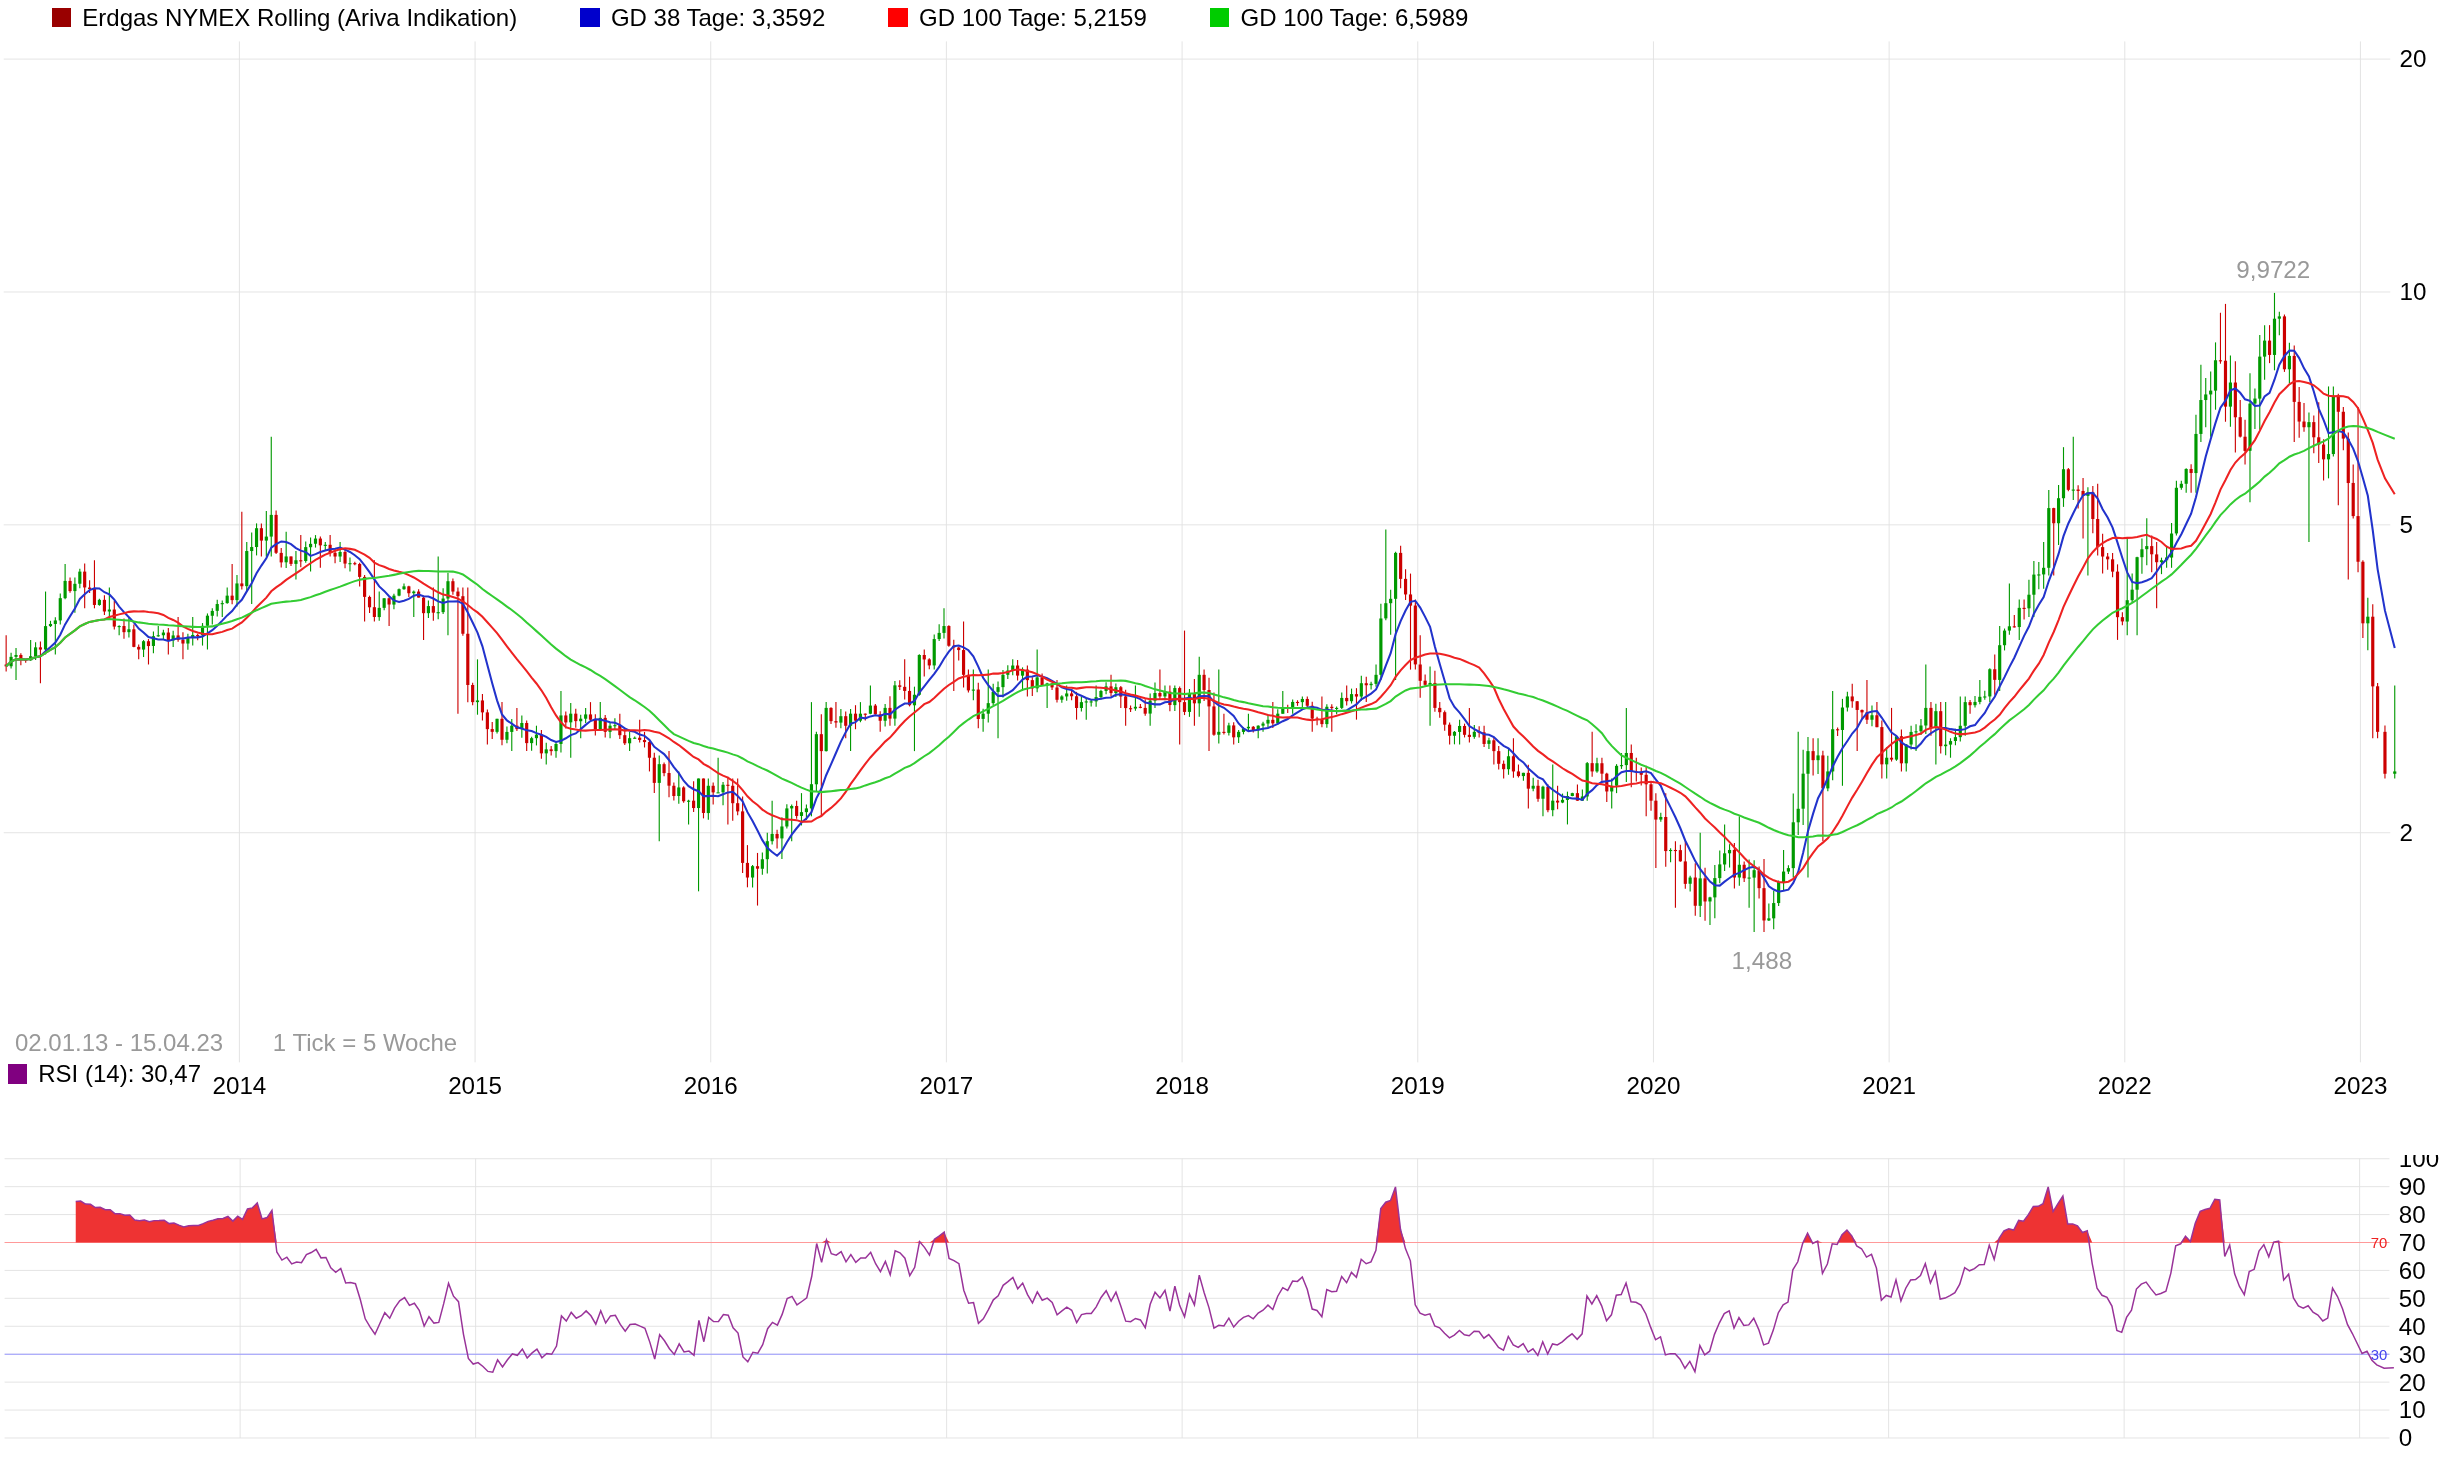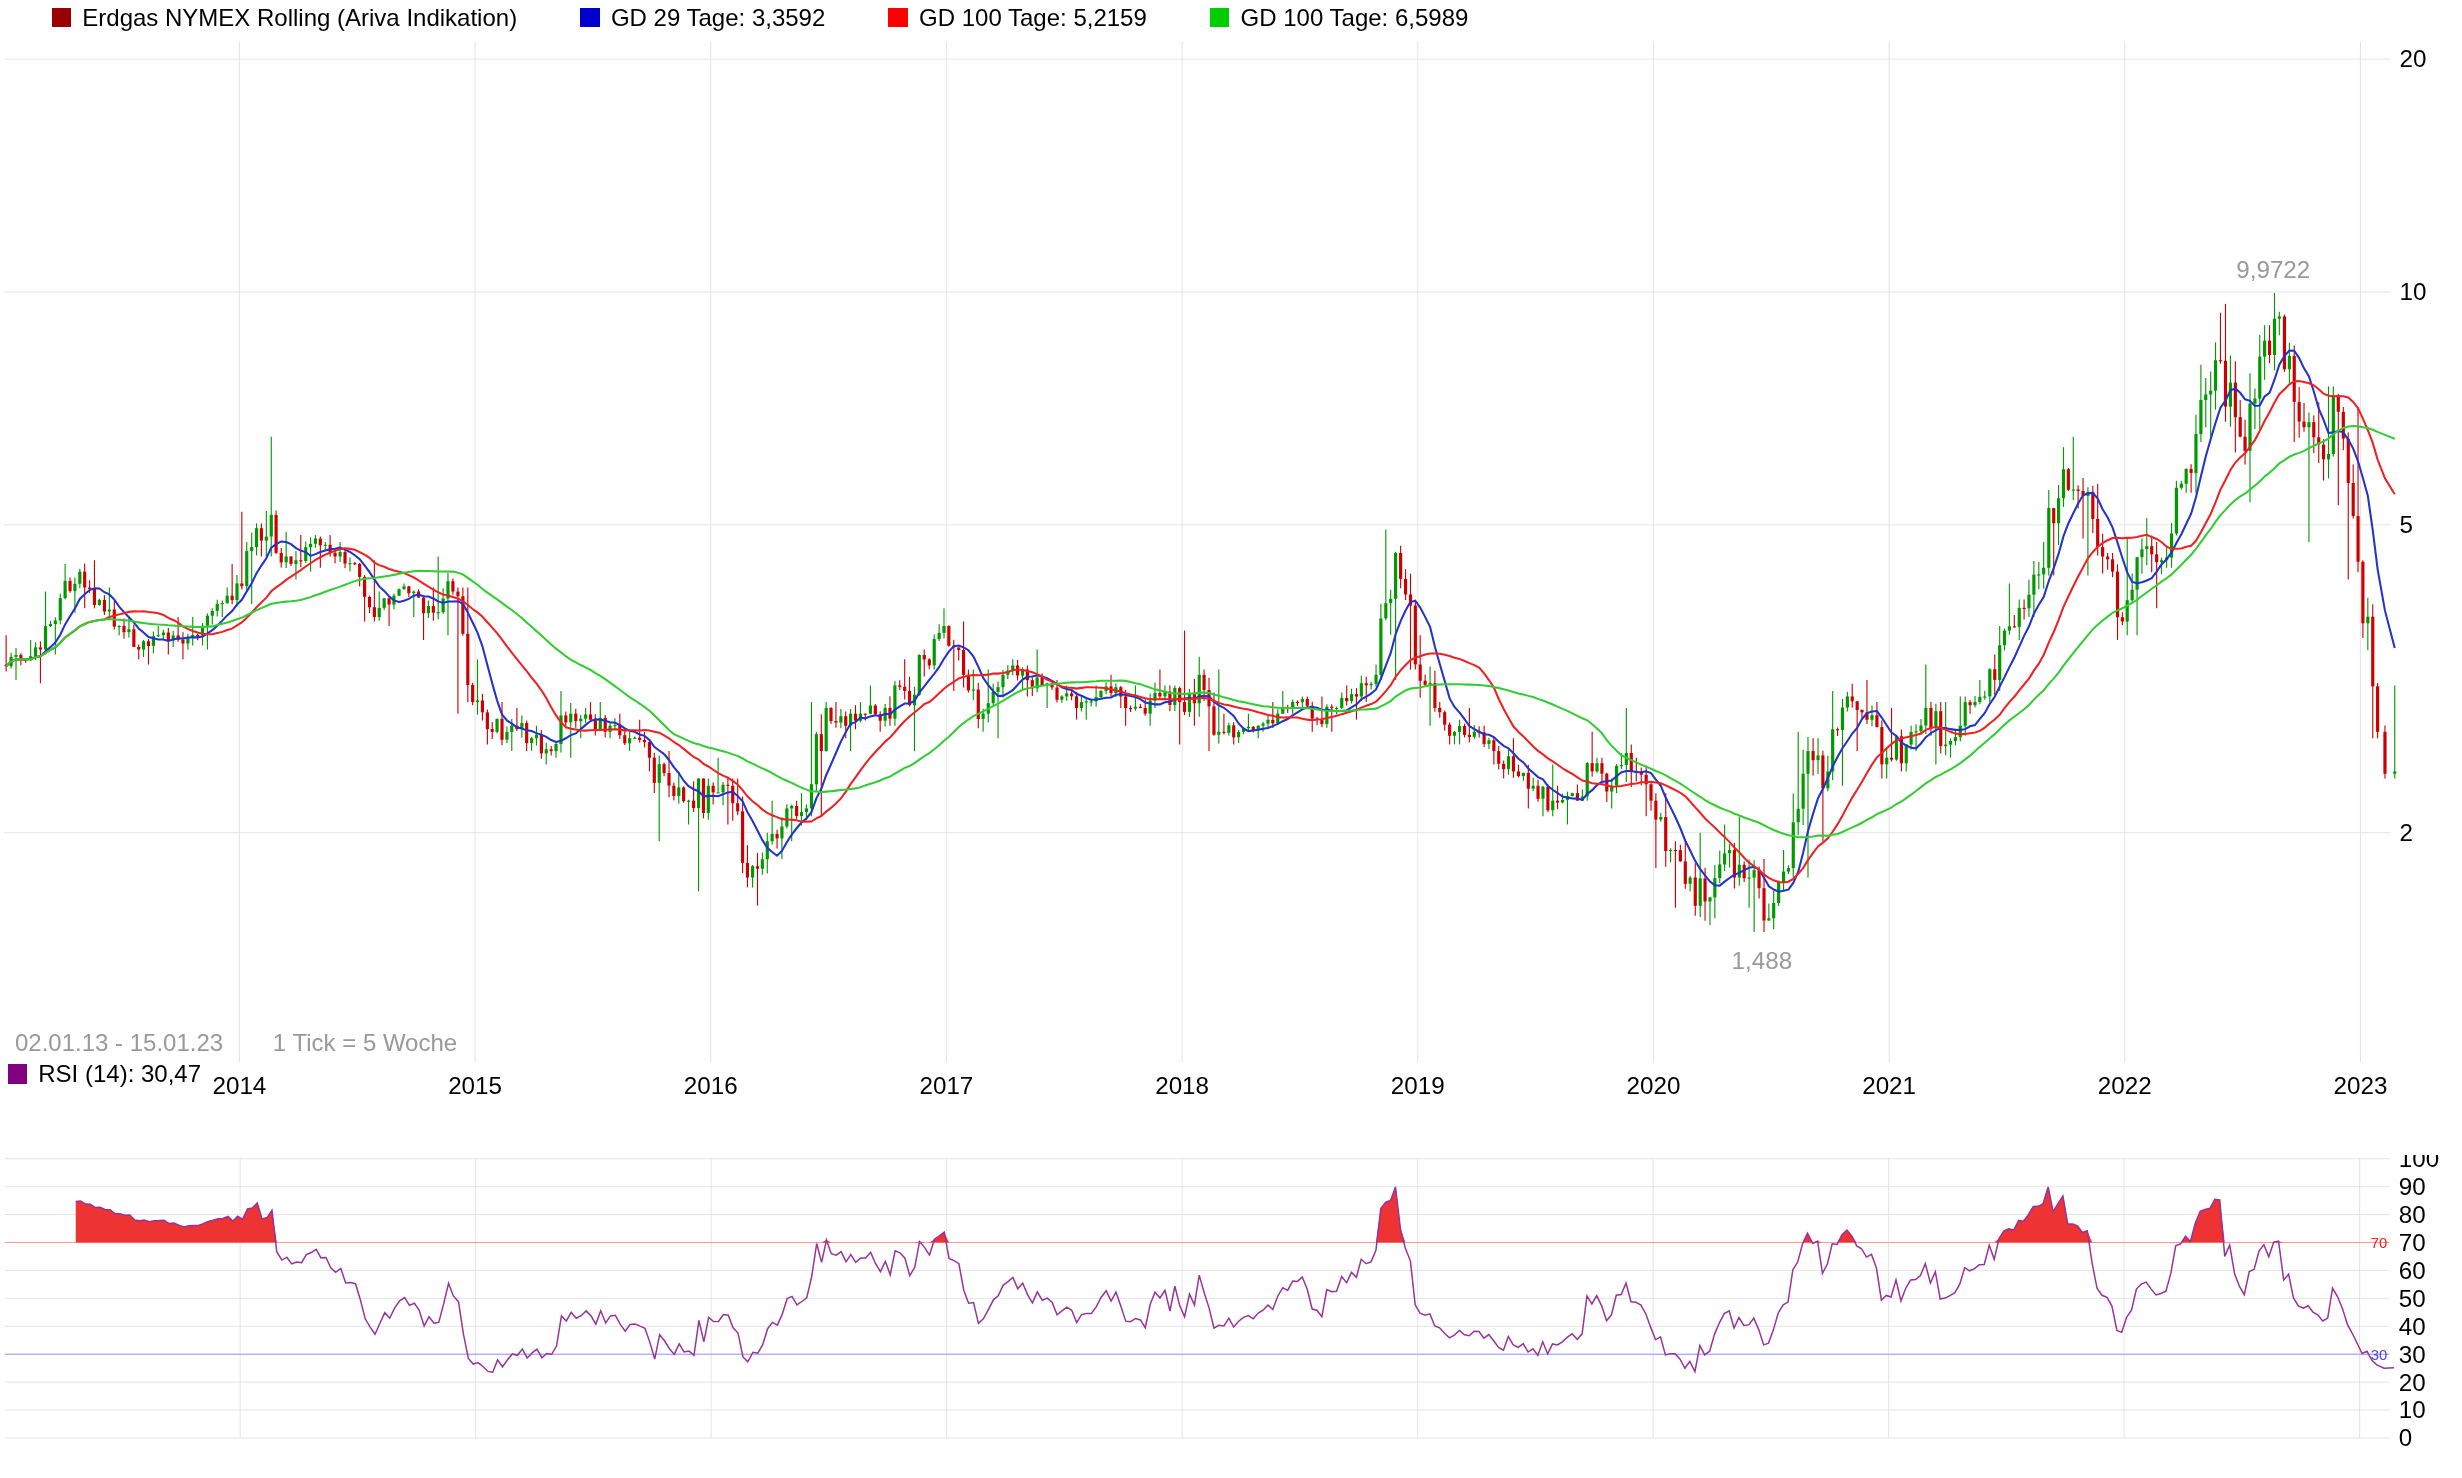--- a/index.html
+++ b/index.html
@@ -23,21 +23,21 @@
 
 <div>
 
   <div class="legend-row" id="main-legend">
     <div class="legend-item">
       <span class="swatch" style="background-color: rgb(153, 0, 0);"></span>
       <span class="legend-label">Erdgas NYMEX Rolling (Ariva Indikation)</span>
     </div>
     <div class="legend-item">
       <span class="swatch" style="background-color: rgb(0, 0, 204);"></span>
-      <span class="legend-label">GD 29 Tage: 3,3592</span>
+      <span class="legend-label">GD 38 Tage: 3,3592</span>
     </div>
     <div class="legend-item">
       <span class="swatch" style="background-color: rgb(255, 0, 0);"></span>
       <span class="legend-label">GD 100 Tage: 5,2159</span>
     </div>
     <div class="legend-item">
       <span class="swatch" style="background-color: rgb(0, 204, 0);"></span>
       <span class="legend-label">GD 100 Tage: 6,5989</span>
     </div>
   </div>
@@ -1044,21 +1044,21 @@
       <line x1="2570.8" y1="701.4" x2="2570.8" y2="801.3" stroke="#009900" stroke-width="1.2"></line>
       <rect x="2569.1" y="793.7" width="3.4" height="2.5" fill="#009900"></rect>
       <polyline points="6.6,680.8 11.9,675.7 17.2,673.4 22.4,673.4 27.6,673.6 32.9,673.0 38.2,671.2 43.4,670.1 48.9,664.6 54.2,660.1 59.4,655.4 64.7,646.9 69.9,635.9 75.2,627.2 80.4,618.8 85.7,608.5 90.9,603.5 96.2,599.0 101.4,597.0 106.7,597.3 112.1,601.3 117.4,603.7 122.7,609.3 127.9,616.7 133.1,622.7 138.4,628.2 143.7,633.7 148.9,640.4 154.1,644.5 159.4,649.5 164.7,650.8 169.9,652.0 175.4,652.1 180.7,653.6 185.9,652.1 191.2,650.8 196.4,651.1 201.7,649.9 206.9,649.8 212.2,649.8 217.4,648.9 222.7,645.5 227.9,642.1 233.2,637.2 238.6,631.8 243.9,626.2 249.2,621.6 254.4,614.6 259.6,609.4 264.9,600.4 270.2,591.6 275.4,581.0 280.6,572.7 285.9,564.8 291.2,553.5 296.4,549.7 301.9,546.8 307.2,547.5 312.4,549.7 317.7,554.0 322.9,556.7 328.2,558.2 333.4,562.3 338.7,560.4 343.9,558.1 349.2,556.5 354.4,555.1 359.7,554.6 365.1,553.4 370.4,555.6 375.7,558.1 380.9,561.6 386.1,565.8 391.4,572.6 396.7,579.7 401.9,587.5 407.1,595.1 412.4,599.9 417.7,605.6 422.9,610.1 428.4,611.8 433.7,610.4 438.9,608.5 444.2,605.1 449.4,603.8 454.7,605.7 459.9,605.9 465.2,608.1 470.4,611.2 475.7,612.9 480.9,611.2 486.2,611.2 491.6,611.0 496.9,613.6 502.2,623.1 507.4,633.8 512.6,644.7 517.9,659.4 523.2,679.4 528.4,699.1 533.6,717.4 538.9,732.6 544.2,739.0 549.4,742.3 554.9,746.3 560.2,747.7 565.4,749.6 570.7,750.4 575.9,752.6 581.2,754.3 586.4,756.6 591.7,760.0 596.9,762.0 602.2,760.9 607.4,758.1 612.7,754.7 618.1,752.9 623.4,748.3 628.7,743.7 633.9,739.6 639.1,737.7 644.4,738.1 649.7,739.3 654.9,740.9 660.1,741.5 665.4,743.7 670.7,747.5 675.9,750.0 681.4,751.1 686.7,754.1 691.9,755.5 697.2,759.8 702.4,767.3 707.7,771.2 712.9,775.1 718.2,781.4 723.4,789.1 728.7,795.6 733.9,803.7 739.2,809.5 744.6,812.8 749.9,814.9 755.2,820.2 760.4,820.2 765.6,819.8 770.9,820.4 776.2,818.2 781.4,816.2 786.6,815.6 791.9,820.0 797.2,825.9 802.4,837.4 807.9,847.0 813.2,857.1 818.4,867.5 823.7,875.7 828.9,880.2 834.2,884.2 839.4,879.1 844.7,869.7 849.9,861.6 855.2,854.7 860.4,848.6 865.7,844.2 871.1,837.4 876.4,822.6 881.7,812.3 886.9,797.8 892.1,786.1 897.4,773.9 902.7,761.7 907.9,751.5 913.1,742.6 918.4,740.8 923.7,735.9 928.9,736.7 934.4,734.6 939.7,733.5 944.9,734.1 950.2,731.8 955.4,732.4 960.7,727.5 965.9,723.9 971.2,720.8 976.4,720.7 981.7,718.1 986.9,709.0 992.2,702.4 997.6,695.5 1002.9,689.0 1008.2,681.5 1013.4,672.7 1018.6,665.1 1023.9,659.2 1029.2,658.6 1034.4,660.5 1039.6,663.6 1044.9,670.1 1050.2,681.2 1055.4,693.1 1060.9,701.0 1066.2,707.3 1071.4,712.6 1076.7,712.6 1081.9,709.8 1087.2,706.5 1092.4,700.8 1097.7,695.1 1102.9,692.1 1108.2,691.7 1113.4,690.4 1118.7,691.8 1124.1,693.5 1129.4,696.5 1134.7,699.7 1139.9,703.3 1145.1,705.1 1150.4,706.2 1155.7,710.3 1160.9,712.5 1166.1,714.9 1171.4,716.8 1176.7,716.5 1181.9,715.7 1187.4,714.7 1192.7,714.3 1197.9,711.5 1203.2,710.8 1208.4,711.6 1213.7,712.6 1218.9,713.9 1224.2,716.1 1229.4,719.8 1234.7,720.8 1239.9,721.7 1245.2,721.7 1250.6,719.4 1255.9,719.0 1261.2,716.4 1266.4,715.7 1271.6,715.5 1276.9,714.6 1282.2,716.0 1287.4,712.9 1292.6,712.7 1297.9,712.9 1303.2,718.9 1308.4,722.8 1313.9,725.4 1319.2,729.6 1324.4,734.1 1329.7,742.2 1334.9,747.6 1340.2,750.4 1345.4,749.8 1350.7,749.0 1355.9,747.8 1361.2,747.0 1366.4,745.1 1371.7,742.7 1377.1,739.8 1382.4,737.4 1387.7,733.6 1392.9,730.4 1398.1,727.1 1403.4,725.2 1408.7,724.6 1413.9,725.4 1419.1,727.7 1424.4,727.4 1429.7,728.2 1434.9,729.0 1440.4,728.8 1445.7,728.2 1450.9,724.9 1456.2,721.8 1461.4,716.3 1466.7,713.4 1471.9,710.2 1477.2,705.7 1482.4,694.2 1487.7,680.2 1492.9,666.8 1498.2,646.3 1503.6,632.4 1508.9,621.0 1514.2,611.6 1519.4,610.5 1524.6,617.8 1529.9,627.8 1535.2,638.5 1540.4,659.8 1545.6,678.4 1550.9,696.7 1556.2,715.3 1561.4,724.5 1566.9,730.6 1572.2,737.5 1577.4,745.0 1582.7,748.3 1587.9,751.1 1593.2,753.7 1598.4,754.3 1603.7,756.8 1608.9,761.8 1614.2,766.3 1619.4,768.9 1624.7,774.2 1630.1,780.1 1635.4,784.0 1640.7,790.5 1645.9,795.2 1651.1,799.8 1656.4,802.2 1661.7,809.4 1666.9,813.4 1672.1,816.9 1677.4,820.7 1682.7,821.7 1687.9,822.7 1693.4,822.9 1698.7,824.3 1703.9,817.8 1709.2,813.8 1714.4,808.4 1719.7,804.9 1724.9,804.3 1730.2,803.4 1735.4,798.8 1740.7,794.6 1745.9,793.2 1751.2,793.2 1756.6,794.4 1761.9,794.6 1767.2,793.6 1772.4,795.5 1777.6,802.4 1782.9,809.2 1788.2,822.0 1793.4,832.3 1798.6,842.9 1803.9,854.7 1809.2,868.1 1814.4,878.6 1819.9,890.0 1825.2,898.7 1830.4,905.4 1835.7,911.9 1840.9,915.8 1846.2,916.3 1851.4,912.0 1856.7,908.1 1861.9,904.4 1867.2,902.6 1872.4,899.7 1877.7,897.2 1883.1,896.1 1888.4,899.2 1893.7,907.9 1898.9,917.0 1904.1,920.5 1909.4,922.9 1914.7,921.9 1919.9,920.6 1925.1,913.4 1930.4,901.7 1935.7,881.0 1940.9,857.8 1946.4,839.0 1951.7,822.5 1956.9,812.5 1962.2,800.8 1967.4,788.4 1972.7,778.0 1977.9,768.8 1983.2,761.0 1988.4,753.0 1993.7,746.9 1998.9,737.5 2004.2,731.1 2009.6,729.3 2014.9,728.9 2020.2,736.1 2025.4,744.2 2030.6,752.0 2035.9,755.6 2041.2,762.5 2046.4,765.9 2051.6,768.3 2056.9,768.9 2062.2,763.7 2067.4,756.9 2072.9,752.7 2078.2,749.3 2083.4,747.2 2088.7,747.2 2093.9,748.3 2099.2,749.1 2104.4,749.2 2109.7,748.3 2114.9,745.2 2120.2,743.9 2125.4,737.2 2130.7,730.9 2136.1,721.1 2141.4,713.6 2146.7,702.6 2151.9,692.5 2157.1,681.7 2162.4,671.7 2167.7,659.7 2172.9,648.2 2178.1,638.2 2183.4,624.3 2188.7,614.8 2193.9,606.4 2199.4,589.3 2204.7,575.4 2209.9,560.2 2215.2,541.1 2220.4,527.5 2225.7,516.5 2230.9,506.1 2236.2,497.3 2241.4,495.2 2246.7,494.7 2251.9,500.7 2257.2,512.2 2262.6,521.2 2267.9,532.0 2273.2,548.1 2278.4,564.6 2283.6,580.0 2288.9,590.2 2294.2,591.7 2299.4,590.6 2304.6,588.7 2309.9,586.2 2315.2,579.2 2320.4,571.5 2325.9,566.0 2331.2,558.6 2336.4,548.5 2341.7,539.1 2346.9,528.1 2352.2,517.0 2357.4,499.3 2362.7,477.1 2367.9,455.7 2373.2,437.1 2378.4,419.5 2383.7,403.3 2389.1,395.7 2394.4,384.6 2399.7,382.6 2404.9,387.2 2410.1,394.2 2415.4,395.9 2420.7,401.4 2425.9,400.8 2431.1,391.2 2436.4,387.2 2441.7,373.2 2446.9,357.1 2452.4,347.7 2457.7,341.8 2462.9,342.1 2468.2,350.0 2473.4,361.0 2478.7,369.6 2483.9,385.9 2489.2,404.2 2494.4,416.3 2499.7,430.4 2504.9,429.5 2510.2,428.2 2515.6,429.7 2520.9,437.5 2526.2,447.1 2531.4,460.8 2536.6,478.7 2541.9,497.8 2547.2,534.8 2552.4,576.5 2560.3,621.1 2570.8,661.2" fill="none" stroke="#2233cc" stroke-width="2.2"></polyline>
       <polyline points="6.6,680.8 11.9,675.7 17.2,673.4 22.4,673.4 27.6,673.6 32.9,673.0 38.2,671.2 43.4,670.1 48.9,666.4 54.2,663.2 59.4,660.2 64.7,655.5 69.9,649.9 75.2,646.1 80.4,642.3 85.7,638.0 90.9,635.4 96.2,633.2 101.4,632.2 106.7,631.1 112.1,630.6 117.4,627.9 122.7,626.5 127.9,625.1 133.1,623.8 138.4,622.4 143.7,621.9 148.9,622.0 154.1,621.7 159.4,622.6 164.7,623.2 169.9,623.9 175.4,625.7 180.7,628.8 185.9,631.1 191.2,634.0 196.4,637.9 201.7,640.6 206.9,643.0 212.2,644.6 217.4,646.0 222.7,646.3 227.9,646.4 233.2,645.1 238.6,643.9 243.9,641.9 249.2,640.4 254.4,637.0 259.6,633.7 264.9,628.7 270.2,623.4 275.4,617.4 280.6,612.3 285.9,607.1 291.2,600.3 296.4,596.1 301.9,592.4 307.2,588.1 312.4,584.6 317.7,581.0 322.9,577.5 328.2,573.7 333.4,570.2 338.7,566.6 343.9,563.8 349.2,560.9 354.4,558.9 359.7,556.8 365.1,555.3 370.4,554.2 375.7,554.8 380.9,555.7 386.1,558.2 391.4,560.9 396.7,564.4 401.9,569.5 407.1,572.2 412.4,574.0 417.7,576.3 422.9,577.9 428.4,579.4 433.7,580.7 438.9,583.0 444.2,585.5 449.4,588.7 454.7,592.2 459.9,595.4 465.2,598.5 470.4,601.4 475.7,603.9 480.9,604.9 486.2,606.4 491.6,608.2 496.9,611.0 502.2,615.1 507.4,619.3 512.6,623.0 517.9,627.7 523.2,633.6 528.4,639.3 533.6,645.2 538.9,652.3 544.2,659.4 549.4,666.1 554.9,673.1 560.2,679.5 565.4,686.0 570.7,692.9 575.9,699.3 581.2,706.6 586.4,714.9 591.7,724.7 596.9,733.6 602.2,741.0 607.4,746.2 612.7,747.8 618.1,748.8 623.4,749.8 628.7,749.9 633.9,749.5 639.1,749.3 644.4,749.3 649.7,748.9 654.9,748.6 660.1,748.5 665.4,748.8 670.7,749.9 675.9,749.6 681.4,749.6 686.7,749.9 691.9,749.3 697.2,749.7 702.4,751.2 707.7,752.1 712.9,755.0 718.2,758.1 723.4,762.1 728.7,765.4 733.9,769.5 739.2,773.8 744.6,778.2 749.9,780.8 755.2,785.6 760.4,788.4 765.6,791.9 770.9,795.5 776.2,798.2 781.4,800.4 786.6,803.8 791.9,807.7 797.2,813.7 802.4,820.4 807.9,825.7 813.2,829.8 818.4,834.7 823.7,838.2 828.9,840.7 834.2,842.8 839.4,844.9 844.7,845.3 849.9,845.6 855.2,846.0 860.4,847.8 865.7,847.6 871.1,847.5 876.4,844.0 881.7,841.6 886.9,836.8 892.1,832.9 897.4,828.2 902.7,822.7 907.9,815.6 913.1,807.3 918.4,800.1 923.7,792.5 928.9,785.5 934.4,778.7 939.7,772.9 944.9,767.4 950.2,761.7 955.4,757.4 960.7,751.4 965.9,745.2 971.2,739.5 976.4,734.7 981.7,730.5 986.9,726.2 992.2,721.5 997.6,719.2 1002.9,714.8 1008.2,709.9 1013.4,705.0 1018.6,700.9 1023.9,697.5 1029.2,693.9 1034.4,692.0 1039.6,690.9 1044.9,690.2 1050.2,690.4 1055.4,690.1 1060.9,689.8 1066.2,688.6 1071.4,688.7 1076.7,688.1 1081.9,687.1 1087.2,685.1 1092.4,684.2 1097.7,684.9 1102.9,686.0 1108.2,687.2 1113.4,689.2 1118.7,692.0 1124.1,695.2 1129.4,697.4 1134.7,700.2 1139.9,702.6 1145.1,703.6 1150.4,703.9 1155.7,704.8 1160.9,704.0 1166.1,703.4 1171.4,703.3 1176.7,703.6 1181.9,703.8 1187.4,704.4 1192.7,705.5 1197.9,706.7 1203.2,707.8 1208.4,709.8 1213.7,711.2 1218.9,712.2 1224.2,713.7 1229.4,715.2 1234.7,716.1 1239.9,716.3 1245.2,716.2 1250.6,715.9 1255.9,716.5 1261.2,716.1 1266.4,715.8 1271.6,716.3 1276.9,715.9 1282.2,716.0 1287.4,714.8 1292.6,714.8 1297.9,715.8 1303.2,717.9 1308.4,720.1 1313.9,721.9 1319.2,722.7 1324.4,724.1 1329.7,725.4 1334.9,726.4 1340.2,727.1 1345.4,728.5 1350.7,730.2 1355.9,731.6 1361.2,733.1 1366.4,734.0 1371.7,735.4 1377.1,735.7 1382.4,735.5 1387.7,735.9 1392.9,735.9 1398.1,737.2 1403.4,738.1 1408.7,738.7 1413.9,738.0 1419.1,737.6 1424.4,736.3 1429.7,735.4 1434.9,733.9 1440.4,732.2 1445.7,730.8 1450.9,729.1 1456.2,727.4 1461.4,725.2 1466.7,723.2 1471.9,721.4 1477.2,718.8 1482.4,713.5 1487.7,707.5 1492.9,701.2 1498.2,692.2 1503.6,685.2 1508.9,679.5 1514.2,674.2 1519.4,671.7 1524.6,670.0 1529.9,668.2 1535.2,667.1 1540.4,667.1 1545.6,667.3 1550.9,668.5 1556.2,669.9 1561.4,671.6 1566.9,672.9 1572.2,675.1 1577.4,677.4 1582.7,679.6 1587.9,682.2 1593.2,688.5 1598.4,695.6 1603.7,703.7 1608.9,715.9 1614.2,726.6 1619.4,736.0 1624.7,745.5 1630.1,751.3 1635.4,756.2 1640.7,761.5 1645.9,767.0 1651.1,771.6 1656.4,775.4 1661.7,779.7 1666.9,782.9 1672.1,786.5 1677.4,790.3 1682.7,793.5 1687.9,796.4 1693.4,800.0 1698.7,803.5 1703.9,804.6 1709.2,806.3 1714.4,806.9 1719.7,807.5 1724.9,808.6 1730.2,810.2 1735.4,809.9 1740.7,809.3 1745.9,808.2 1751.2,807.3 1756.6,806.6 1761.9,805.4 1767.2,805.3 1772.4,804.8 1777.6,805.7 1782.9,806.4 1788.2,808.7 1793.4,811.2 1798.6,813.8 1803.9,816.6 1809.2,820.5 1814.4,826.0 1819.9,832.3 1825.2,838.0 1830.4,844.2 1835.7,849.2 1840.9,853.9 1846.2,859.2 1851.4,864.0 1856.7,869.6 1861.9,875.4 1867.2,880.6 1872.4,886.4 1877.7,891.6 1883.1,895.5 1888.4,899.2 1893.7,904.5 1898.9,907.9 1904.1,910.6 1909.4,912.3 1914.7,912.9 1919.9,912.1 1925.1,909.0 1930.4,903.7 1935.7,897.5 1940.9,888.9 1946.4,881.2 1951.7,874.2 1956.9,870.1 1962.2,865.6 1967.4,858.5 1972.7,850.3 1977.9,841.3 1983.2,831.2 1988.4,821.8 1993.7,813.4 1998.9,804.7 2004.2,795.5 2009.6,786.4 2014.9,778.6 2020.2,773.7 2025.4,768.9 2030.6,764.3 2035.9,760.4 2041.2,758.3 2046.4,756.9 2051.6,756.0 2056.9,754.6 2062.2,753.1 2067.4,749.1 2072.9,747.0 2078.2,746.1 2083.4,746.9 2088.7,748.8 2093.9,751.2 2099.2,753.1 2104.4,753.9 2109.7,753.4 2114.9,752.6 2120.2,751.8 2125.4,750.2 2130.7,746.7 2136.1,742.0 2141.4,737.9 2146.7,732.9 2151.9,725.8 2157.1,719.3 2162.4,713.6 2167.7,706.8 2172.9,700.4 2178.1,694.0 2183.4,685.5 2188.7,678.0 2193.9,668.7 2199.4,655.5 2204.7,644.0 2209.9,631.2 2215.2,617.1 2220.4,605.9 2225.7,594.9 2230.9,584.4 2236.2,574.7 2241.4,565.0 2246.7,558.1 2251.9,552.5 2257.2,548.6 2262.6,545.5 2267.9,543.2 2273.2,542.8 2278.4,543.4 2283.6,543.0 2288.9,542.8 2294.2,542.0 2299.4,540.8 2304.6,539.7 2309.9,542.1 2315.2,544.1 2320.4,547.4 2325.9,552.4 2331.2,554.8 2336.4,554.7 2341.7,554.3 2346.9,552.6 2352.2,551.4 2357.4,546.1 2362.7,537.0 2367.9,527.2 2373.2,517.3 2378.4,504.8 2383.7,491.1 2389.1,480.9 2394.4,470.1 2399.7,462.1 2404.9,456.6 2410.1,452.1 2415.4,445.3 2420.7,438.0 2425.9,428.1 2431.1,417.5 2436.4,408.1 2441.7,397.6 2446.9,388.8 2452.4,383.5 2457.7,378.1 2462.9,375.0 2468.2,374.5 2473.4,375.7 2478.7,377.0 2483.9,379.2 2489.2,383.4 2494.4,388.2 2499.7,390.3 2504.9,391.0 2510.2,390.8 2515.6,390.9 2520.9,392.2 2526.2,397.0 2531.4,403.8 2536.6,414.9 2541.9,427.2 2547.2,441.0 2552.4,459.0 2560.3,479.1 2570.8,496.1" fill="none" stroke="#ee2222" stroke-width="2.2"></polyline>
       <polyline points="6.6,680.8 11.9,675.7 17.2,673.4 22.4,673.4 27.6,673.6 32.9,673.0 38.2,671.2 43.4,670.1 48.9,666.4 54.2,663.2 59.4,660.2 64.7,655.5 69.9,649.9 75.2,646.1 80.4,642.3 85.7,638.0 90.9,635.4 96.2,633.2 101.4,632.2 106.7,631.1 112.1,630.6 117.4,630.1 122.7,630.5 127.9,630.8 133.1,631.3 138.4,631.7 143.7,632.7 148.9,633.7 154.1,634.4 159.4,635.2 164.7,635.6 169.9,636.0 175.4,636.2 180.7,636.7 185.9,637.0 191.2,637.5 196.4,637.9 201.7,638.2 206.9,638.5 212.2,638.7 217.4,638.7 222.7,638.4 227.9,638.0 233.2,636.5 238.6,635.1 243.9,633.7 249.2,632.2 254.4,630.3 259.6,628.6 264.9,626.0 270.2,623.3 275.4,620.6 280.6,618.4 285.9,616.1 291.2,613.7 296.4,612.9 301.9,612.1 307.2,611.4 312.4,611.1 317.7,610.4 322.9,609.6 328.2,608.1 333.4,606.6 338.7,604.6 343.9,603.0 349.2,600.9 354.4,599.0 359.7,597.2 365.1,595.3 370.4,593.3 375.7,591.3 380.9,589.4 386.1,587.9 391.4,587.0 396.7,586.4 401.9,586.0 407.1,585.3 412.4,584.5 417.7,583.7 422.9,582.7 428.4,581.6 433.7,580.5 438.9,579.6 444.2,578.8 449.4,578.4 454.7,578.5 459.9,578.5 465.2,578.7 470.4,579.1 475.7,579.1 480.9,579.0 486.2,579.2 491.6,580.3 496.9,582.3 502.2,586.0 507.4,589.6 512.6,593.3 517.9,597.9 523.2,601.7 528.4,605.4 533.6,609.0 538.9,612.8 544.2,616.7 549.4,620.4 554.9,624.7 560.2,628.9 565.4,633.8 570.7,638.5 575.9,643.1 581.2,647.9 586.4,652.6 591.7,657.5 596.9,661.9 602.2,665.9 607.4,670.0 612.7,673.6 618.1,676.7 623.4,679.5 628.7,682.0 633.9,684.8 639.1,688.2 644.4,691.1 649.7,694.7 654.9,698.4 660.1,702.2 665.4,706.0 670.7,710.1 675.9,714.0 681.4,717.3 686.7,721.0 691.9,724.5 697.2,728.5 702.4,733.4 707.7,738.7 712.9,743.9 718.2,749.2 723.4,753.6 728.7,756.1 733.9,758.5 739.2,760.9 744.6,763.2 749.9,764.4 755.2,766.3 760.4,767.9 765.6,769.2 770.9,770.6 776.2,772.1 781.4,773.5 786.6,775.4 791.9,777.0 797.2,779.8 802.4,782.9 807.9,785.3 813.2,788.0 818.4,790.4 823.7,792.7 828.9,795.6 834.2,798.5 839.4,801.4 844.7,803.7 849.9,806.0 855.2,808.7 860.4,811.1 865.7,813.2 871.1,815.1 876.4,815.2 881.7,815.9 886.9,815.4 892.1,814.9 897.4,814.3 902.7,813.7 907.9,813.3 913.1,812.5 918.4,811.9 923.7,810.6 928.9,808.7 934.4,807.0 939.7,805.3 944.9,803.5 950.2,801.1 955.4,799.3 960.7,796.1 965.9,793.0 971.2,789.9 976.4,787.9 981.7,784.8 986.9,781.1 992.2,777.4 997.6,774.0 1002.9,769.9 1008.2,765.6 1013.4,760.7 1018.6,756.4 1023.9,751.3 1029.2,746.0 1034.4,741.8 1039.6,738.0 1044.9,734.4 1050.2,731.9 1055.4,729.3 1060.9,726.5 1066.2,723.6 1071.4,720.9 1076.7,718.0 1081.9,714.8 1087.2,711.5 1092.4,708.6 1097.7,706.1 1102.9,704.8 1108.2,703.3 1113.4,702.6 1118.7,701.8 1124.1,700.8 1129.4,700.1 1134.7,699.5 1139.9,699.1 1145.1,698.5 1150.4,698.1 1155.7,698.0 1160.9,697.9 1166.1,697.6 1171.4,697.2 1176.7,696.9 1181.9,696.3 1187.4,696.3 1192.7,696.4 1197.9,696.3 1203.2,696.1 1208.4,696.5 1213.7,697.8 1218.9,699.0 1224.2,700.0 1229.4,701.9 1234.7,703.7 1239.9,705.6 1245.2,706.9 1250.6,708.1 1255.9,709.5 1261.2,709.9 1266.4,710.1 1271.6,710.7 1276.9,710.1 1282.2,709.9 1287.4,709.1 1292.6,709.1 1297.9,709.6 1303.2,711.0 1308.4,712.5 1313.9,714.2 1319.2,715.4 1324.4,717.1 1329.7,718.4 1334.9,719.3 1340.2,720.6 1345.4,721.7 1350.7,722.7 1355.9,723.7 1361.2,724.1 1366.4,724.8 1371.7,725.3 1377.1,725.6 1382.4,725.6 1387.7,725.6 1392.9,725.6 1398.1,725.6 1403.4,725.8 1408.7,726.5 1413.9,727.3 1419.1,728.1 1424.4,728.6 1429.7,728.9 1434.9,728.9 1440.4,728.7 1445.7,728.5 1450.9,728.2 1456.2,727.7 1461.4,727.3 1466.7,727.1 1471.9,726.7 1477.2,726.3 1482.4,723.8 1487.7,721.2 1492.9,718.2 1498.2,713.3 1503.6,709.9 1508.9,706.8 1514.2,704.8 1519.4,704.1 1524.6,703.5 1529.9,702.3 1535.2,701.2 1540.4,700.6 1545.6,700.3 1550.9,700.1 1556.2,700.1 1561.4,700.2 1566.9,700.2 1572.2,700.3 1577.4,700.5 1582.7,700.7 1587.9,701.0 1593.2,701.4 1598.4,702.0 1603.7,703.0 1608.9,704.2 1614.2,705.6 1619.4,706.8 1624.7,708.4 1630.1,710.0 1635.4,711.1 1640.7,712.6 1645.9,713.9 1651.1,715.8 1656.4,717.5 1661.7,719.7 1666.9,721.9 1672.1,724.1 1677.4,726.5 1682.7,728.7 1687.9,731.3 1693.4,734.0 1698.7,736.6 1703.9,738.8 1709.2,743.0 1714.4,747.6 1719.7,752.6 1724.9,760.0 1730.2,766.3 1735.4,771.6 1740.7,776.5 1745.9,779.0 1751.2,781.5 1756.6,784.0 1761.9,786.5 1767.2,788.5 1772.4,790.8 1777.6,793.2 1782.9,795.2 1788.2,798.0 1793.4,801.0 1798.6,803.8 1803.9,806.8 1809.2,810.4 1814.4,813.9 1819.9,817.6 1825.2,820.9 1830.4,824.4 1835.7,827.4 1840.9,830.0 1846.2,832.7 1851.4,834.7 1856.7,836.6 1861.9,839.1 1867.2,840.9 1872.4,843.1 1877.7,845.0 1883.1,847.0 1888.4,848.8 1893.7,851.5 1898.9,854.2 1904.1,856.6 1909.4,858.7 1914.7,860.6 1919.9,862.3 1925.1,863.0 1930.4,864.4 1935.7,864.4 1940.9,864.0 1946.4,863.6 1951.7,862.5 1956.9,862.6 1962.2,862.8 1967.4,861.6 1972.7,860.9 1977.9,858.7 1983.2,856.2 1988.4,853.8 1993.7,851.5 1998.9,848.8 2004.2,845.8 2009.6,842.9 2014.9,839.5 2020.2,837.3 2025.4,835.0 2030.6,832.4 2035.9,828.7 2041.2,826.0 2046.4,822.3 2051.6,818.7 2056.9,814.7 2062.2,810.6 2067.4,806.4 2072.9,803.1 2078.2,799.6 2083.4,797.2 2088.7,794.2 2093.9,791.4 2099.2,788.2 2104.4,784.8 2109.7,780.8 2114.9,776.7 2120.2,772.1 2125.4,767.3 2130.7,762.9 2136.1,758.0 2141.4,753.7 2146.7,748.4 2151.9,743.6 2157.1,738.9 2162.4,735.0 2167.7,731.0 2172.9,726.9 2178.1,722.4 2183.4,716.6 2188.7,711.3 2193.9,706.6 2199.4,699.7 2204.7,694.1 2209.9,687.7 2215.2,680.1 2220.4,673.4 2225.7,666.7 2230.9,660.1 2236.2,653.8 2241.4,647.3 2246.7,641.2 2251.9,636.3 2257.2,631.6 2262.6,627.5 2267.9,623.4 2273.2,620.8 2278.4,618.5 2283.6,615.7 2288.9,612.8 2294.2,609.4 2299.4,605.4 2304.6,601.6 2309.9,597.6 2315.2,593.8 2320.4,590.0 2325.9,586.3 2331.2,582.2 2336.4,577.1 2341.7,571.9 2346.9,566.4 2352.2,561.1 2357.4,554.7 2362.7,547.5 2367.9,540.2 2373.2,533.4 2378.4,525.8 2383.7,518.5 2389.1,512.9 2394.4,507.0 2399.7,502.3 2404.9,498.5 2410.1,495.6 2415.4,491.2 2420.7,486.9 2425.9,482.5 2431.1,477.2 2436.4,473.0 2441.7,468.2 2446.9,463.0 2452.4,459.6 2457.7,455.9 2462.9,453.5 2468.2,451.7 2473.4,449.6 2478.7,446.7 2483.9,444.1 2489.2,441.7 2494.4,439.4 2499.7,436.4 2504.9,431.7 2510.2,427.9 2515.6,424.9 2520.9,423.5 2526.2,422.9 2531.4,423.2 2536.6,424.3 2541.9,425.1 2547.2,426.9 2552.4,429.2 2560.3,432.4 2570.8,436.5" fill="none" stroke="#33cc33" stroke-width="2.2"></polyline>
       <text x="2440.4" y="264.0" font-size="26" fill="#999999" text-anchor="middle">9,9722</text>
       <text x="1891.4" y="1006.1" font-size="26" fill="#999999" text-anchor="middle">1,488</text>
     </svg>
 
   <div class="footnote">
-    <span>02.01.13 - 15.01.23</span>
+    <span>02.01.13 - 15.04.23</span>
     <span>1 Tick = 5 Woche</span>
   </div>
 
   <div class="legend-row" id="rsi-legend">
     <div class="legend-item">
       <span class="swatch" style="background-color: rgb(128, 0, 128);"></span>
       <span class="legend-label">RSI (14): 30,47</span>
     </div>
   </div>
 

